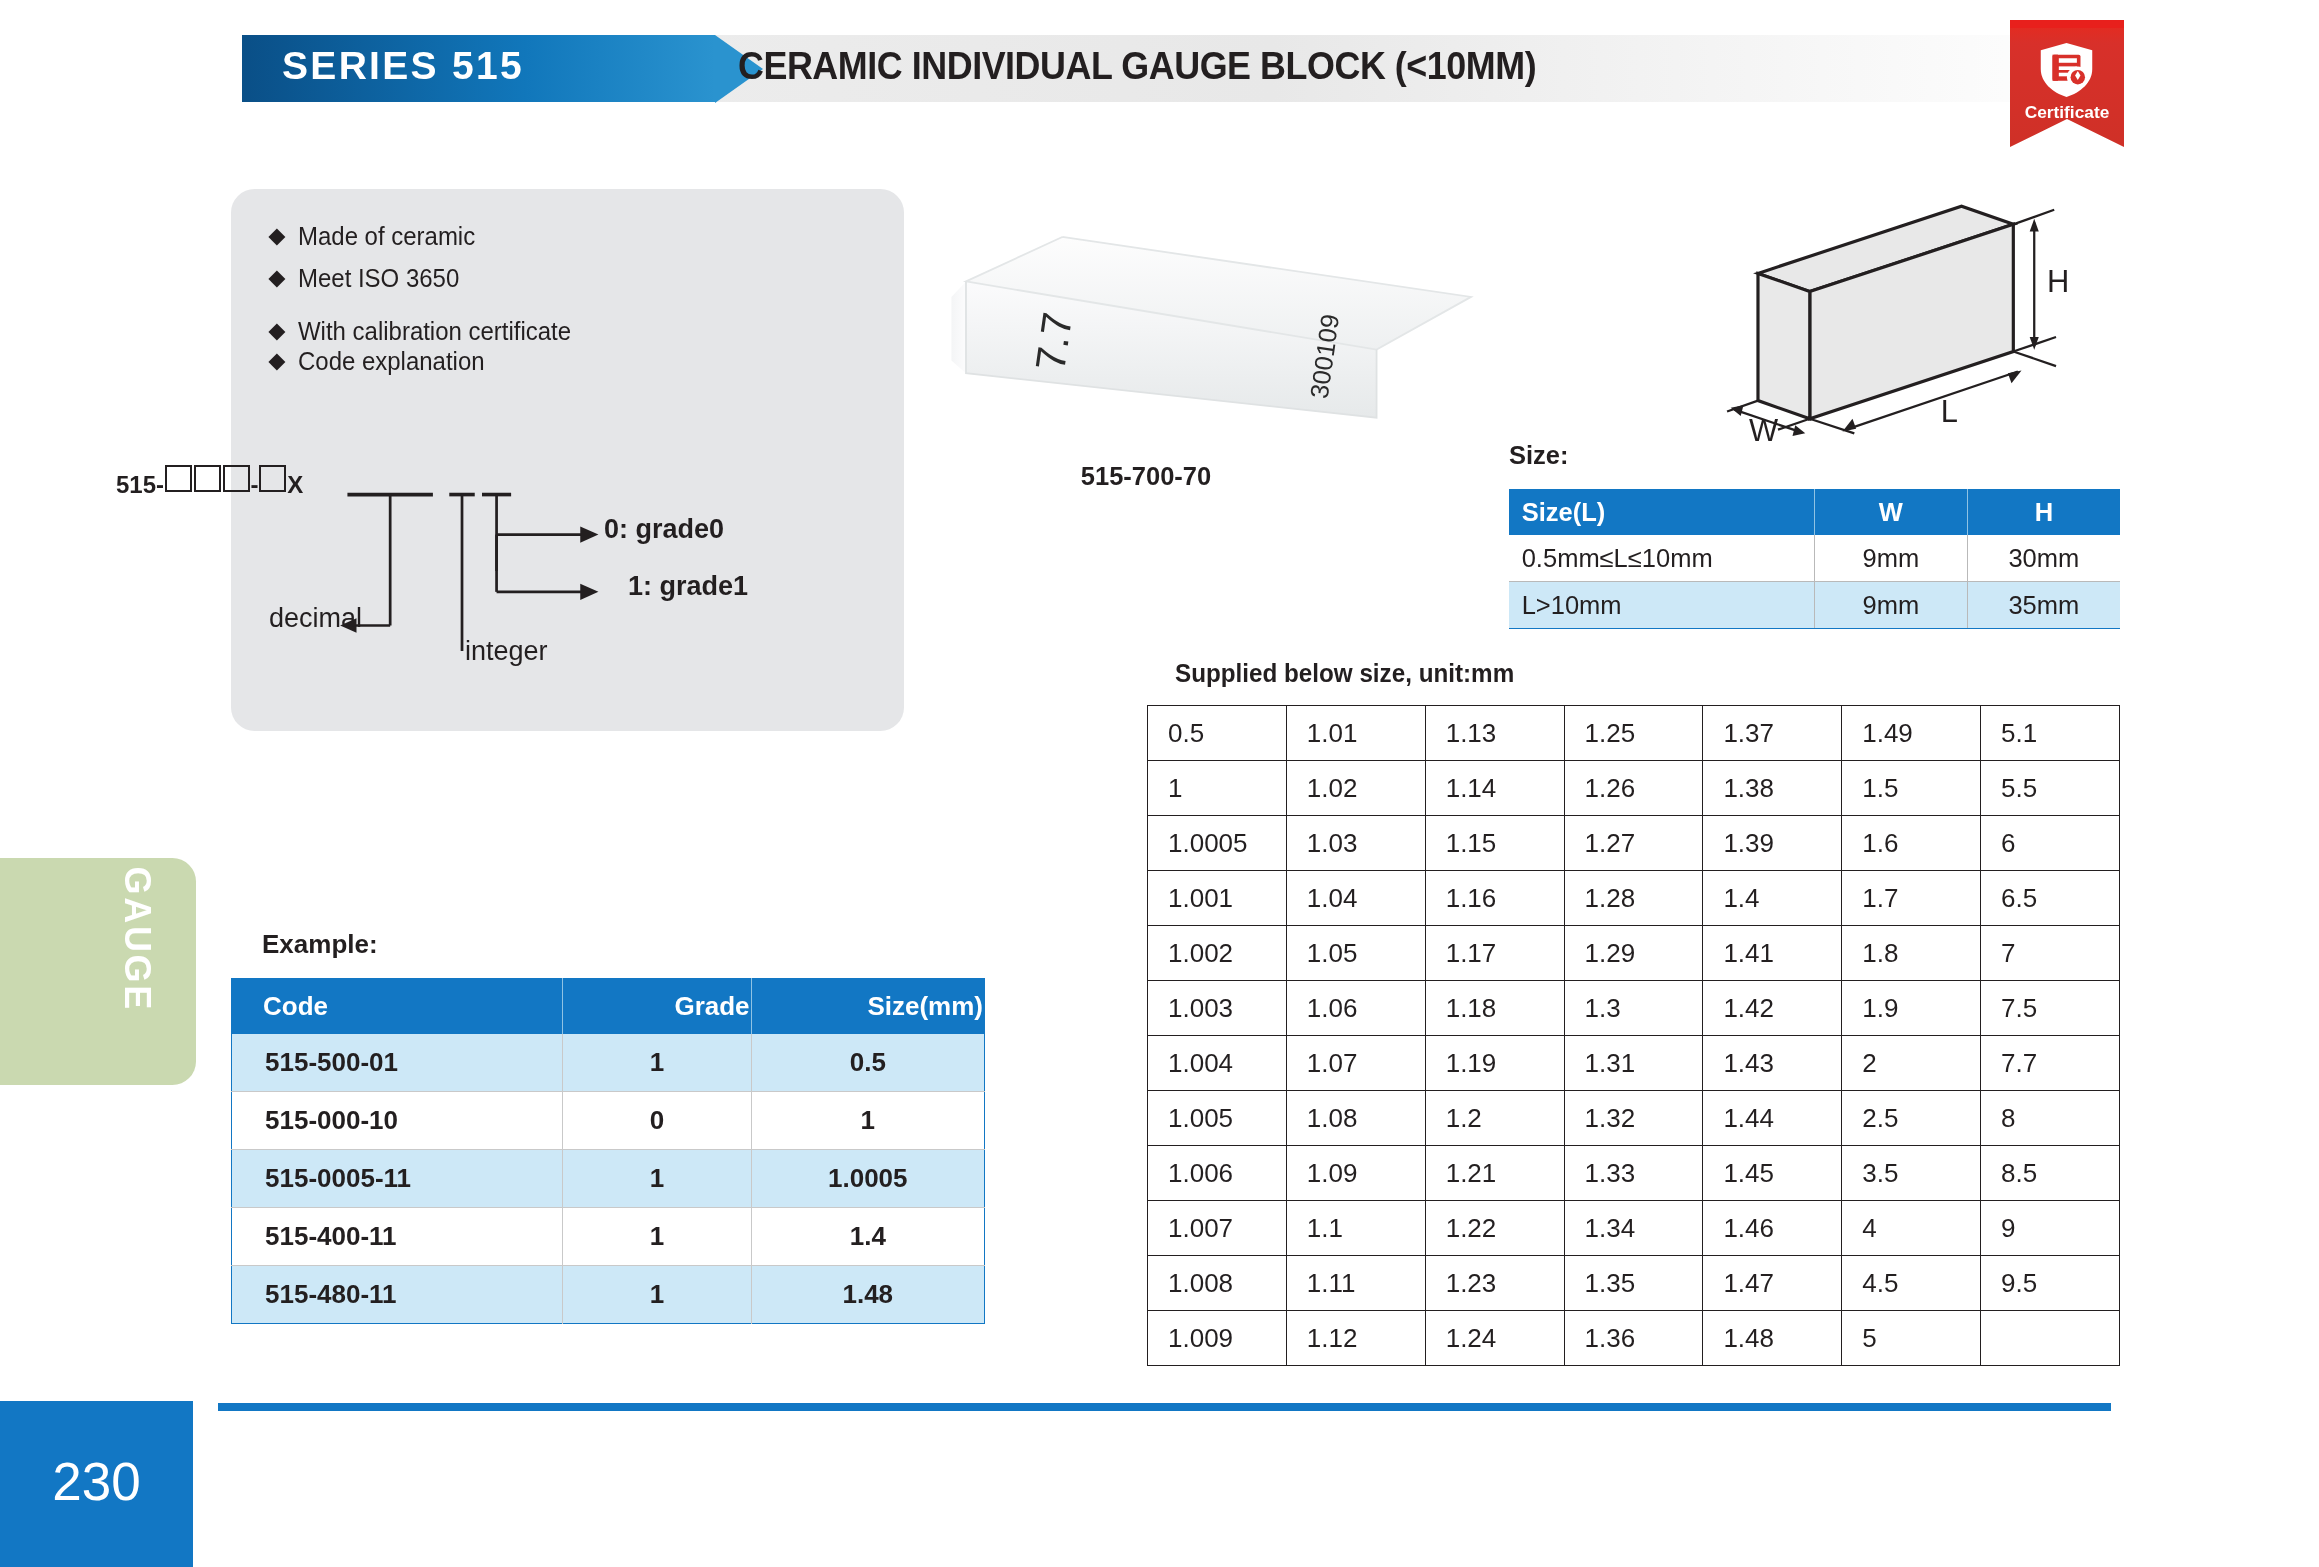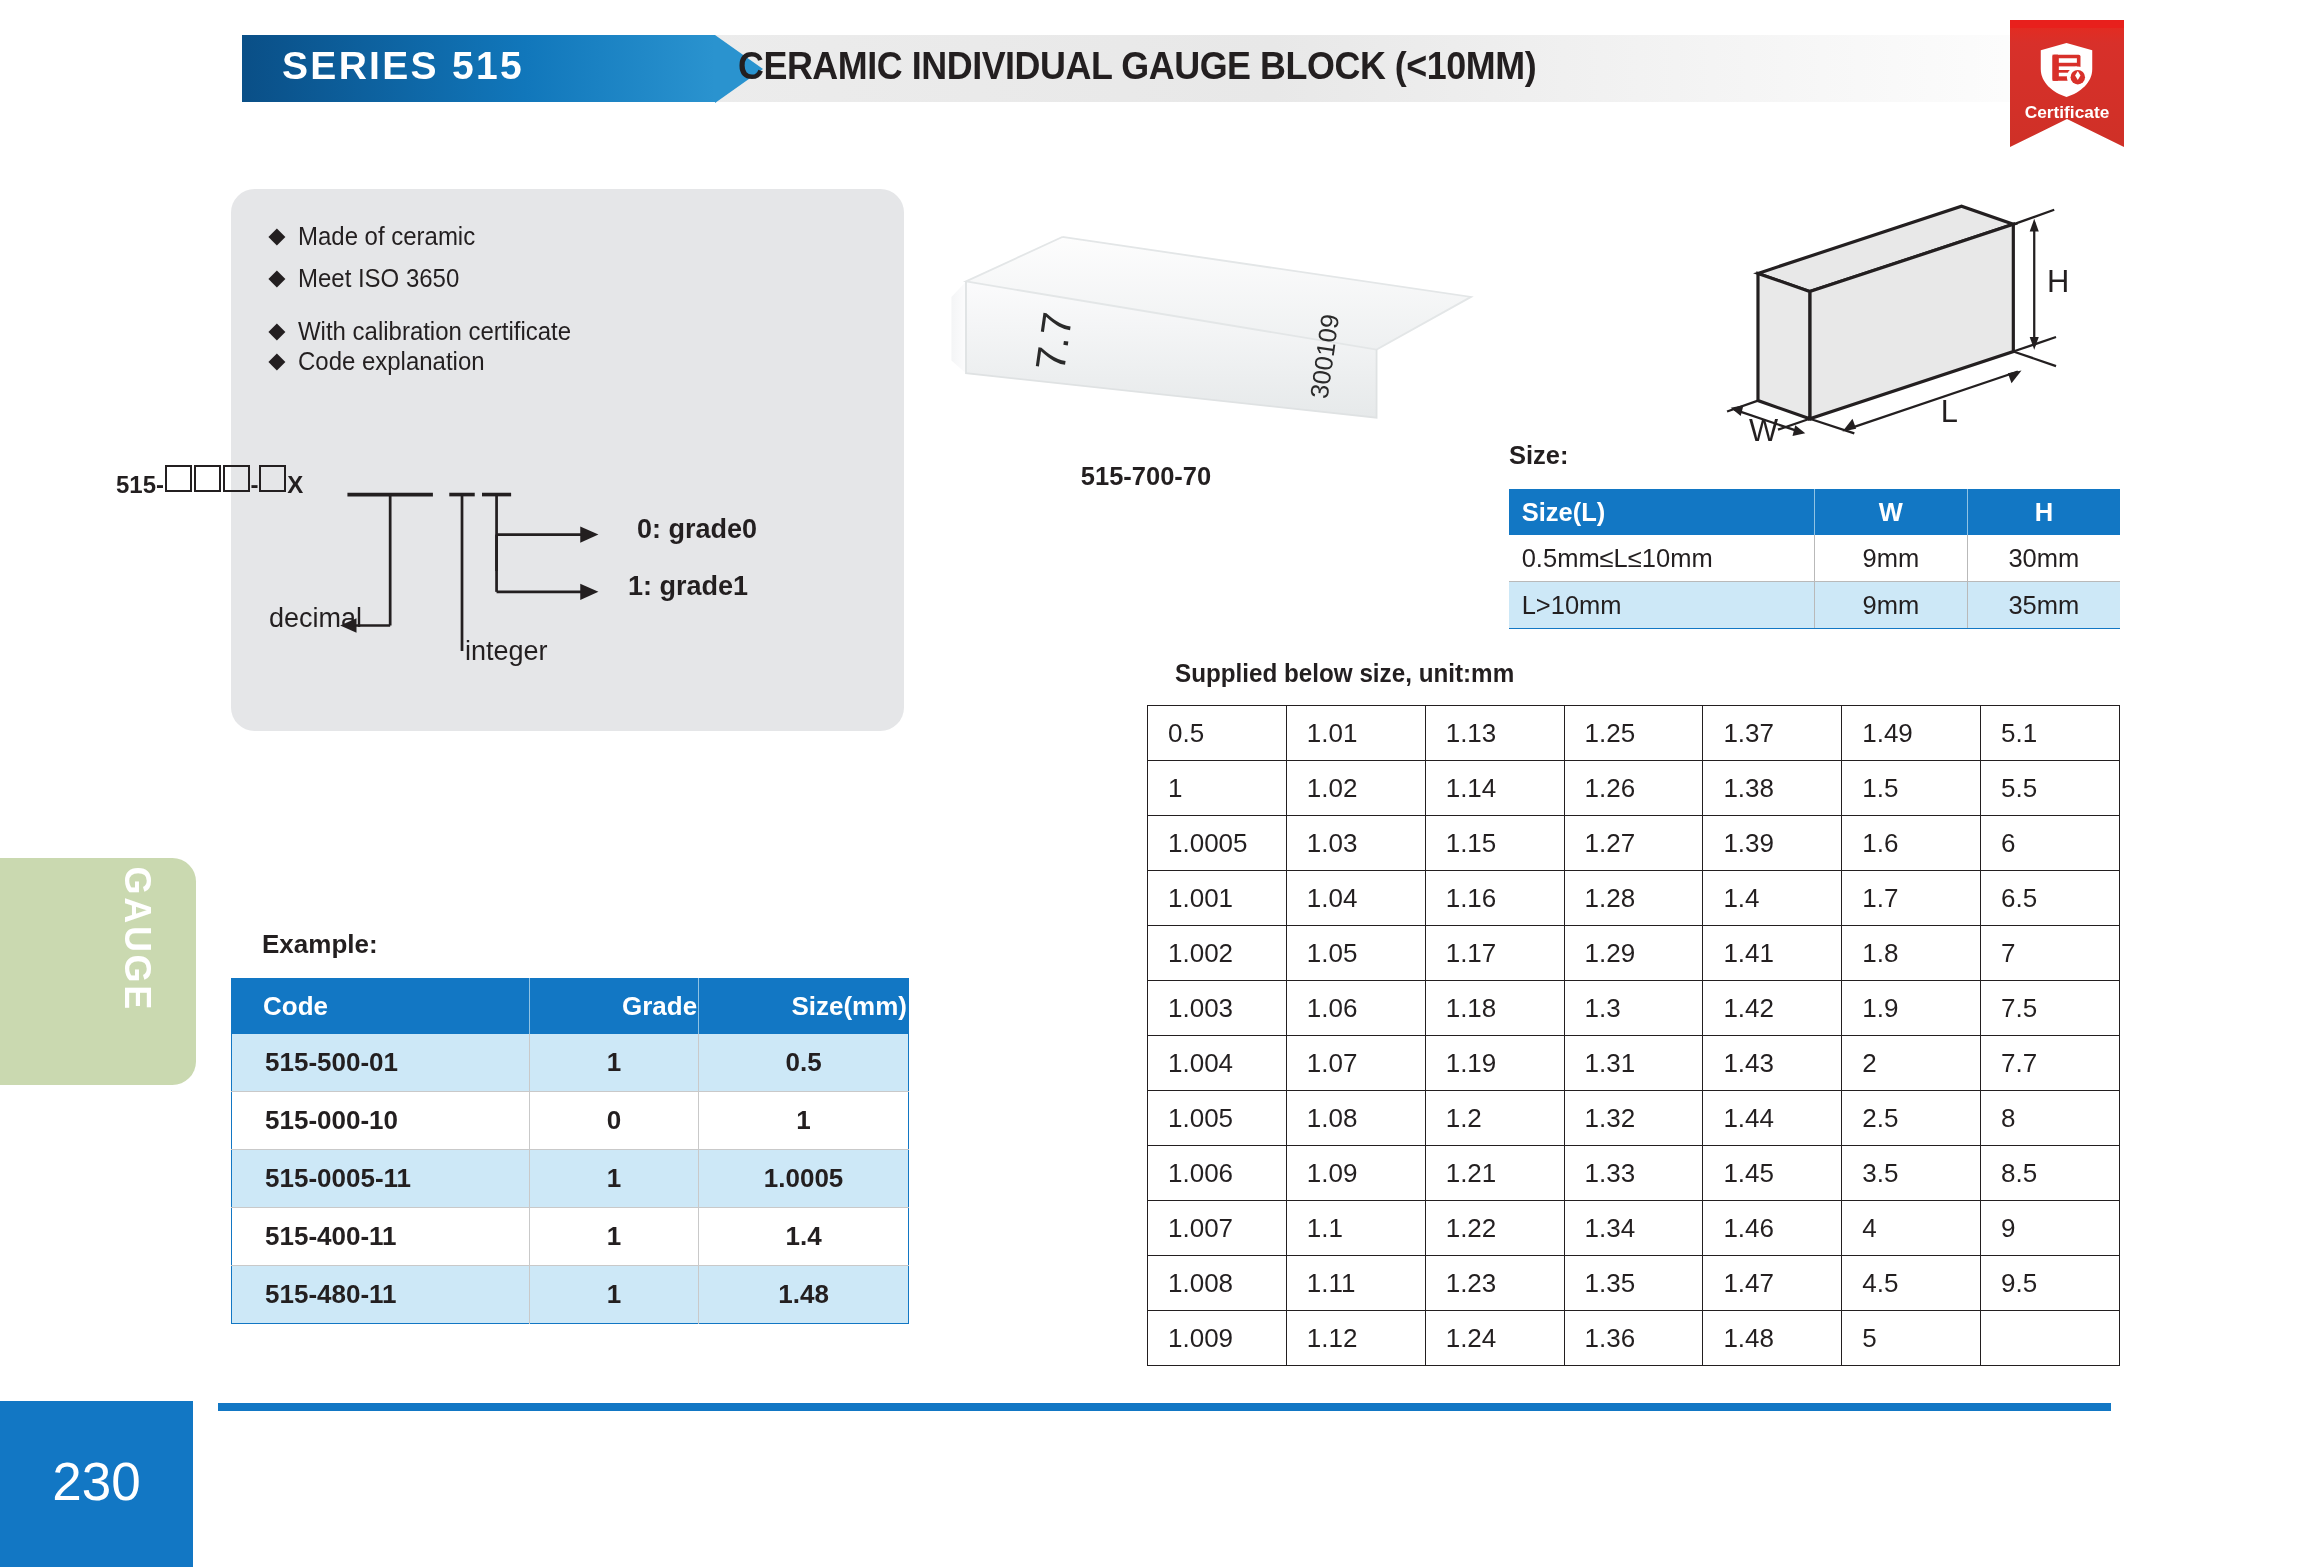--- a/index.html
+++ b/index.html
@@ -79,21 +79,21 @@
   
   #supplied-heading{position:absolute;left:1175px;top:659px;font-size:25.5px;font-weight:bold;
     transform:scaleX(0.95);transform-origin:left top;white-space:nowrap;}
   #supplied-table{position:absolute;left:1147px;top:705px;width:973px;border-collapse:collapse;}
   #supplied-table td{border:1.8px solid #231f20;height:55px;width:14.28%;
     font-size:26px;text-align:left;padding-left:20px;color:#231f20;
     box-sizing:border-box;}
 
   
   #example-heading{position:absolute;left:262px;top:929px;font-size:26px;font-weight:bold;}
-  #example-table{position:absolute;left:231px;top:978px;width:678px;border-collapse:collapse;
+  #example-table{position:absolute;left:231px;top:978px;width:754px;border-collapse:collapse;
     border:1.8px solid #1277c4;}
   #example-table th{background:#1277c4;color:#ffffff;font-size:26px;font-weight:bold;
     height:53px;border-right:0.9px solid #8fc3e4;text-align:right;}
   #example-table th:last-child{border-right:none;}
   #example-table td{font-size:26px;font-weight:bold;height:55px;text-align:center;
     border-right:0.9px solid #c9c9c9;border-bottom:0.9px solid #c9c9c9;color:#231f20;}
   #example-table td:last-child{border-right:none;}
   #example-table tr.alt td{background:#cde8f7;}
   #example-table tr:last-child td{border-bottom:none;}
   #example-table td.code-cell{text-align:left;padding-left:33px;}
@@ -170,21 +170,21 @@
   <line x1="276" y1="336" x2="308" y2="336" stroke="#231f20" stroke-width="4"></line>
   <line x1="292" y1="336" x2="292" y2="420" stroke="#231f20" stroke-width="3"></line>
 
   <line x1="292" y1="380" x2="390" y2="380" stroke="#231f20" stroke-width="3"></line>
   <polygon points="404,380 384,371 384,389" fill="#231f20"></polygon>
 
   <line x1="292" y1="443" x2="390" y2="443" stroke="#231f20" stroke-width="3"></line>
   <polygon points="404,443 384,434 384,452" fill="#231f20"></polygon>
   <line x1="292" y1="380" x2="292" y2="443" stroke="#231f20" stroke-width="3"></line>
 </svg>
-<div id="lbl-grade0" style="position:absolute;left:604px;top:514px;margin-left:33px;">0: grade0</div>
+<div id="lbl-grade0" style="position:absolute;left:604px;top:514px;">0: grade0</div>
 <div id="lbl-grade1" style="position:absolute;left:604px;top:571px;">1: grade1</div>
 <div id="lbl-decimal" style="position:absolute;left:269px;top:603px;">decimal</div>
 <div id="lbl-integer" style="position:absolute;left:465px;top:636px;">integer</div>
 
 <svg id="product-area" viewBox="0 0 600 320">
   <defs>
     <linearGradient id="topFace" x1="0" y1="0" x2="0" y2="1">
       <stop offset="0%" stop-color="#fdfdfd"></stop>
         <stop offset="100%" stop-color="#eef0f1"></stop>
     </linearGradient>

